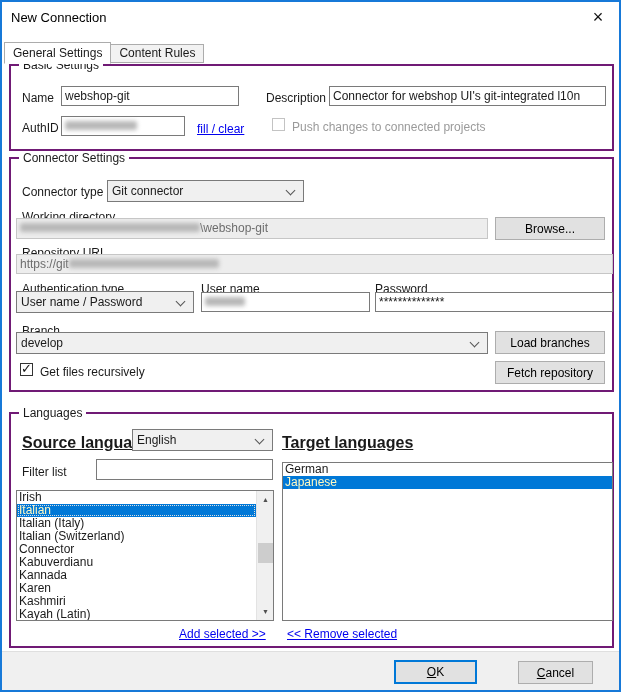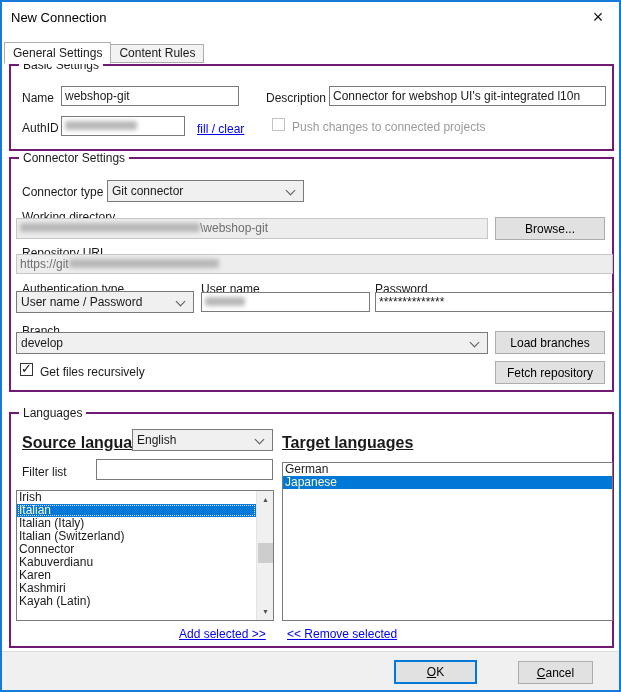--- a/index.html
+++ b/index.html
@@ -180,20 +180,21 @@
     <input class="tb" style="left: 85px; top: 45px; width: 177px; height: 21px;" readonly="" value="">
 
     <div class="listbox" style="left:5px;top:76px;width:258px;height:131px">
       <div class="items" style="right:17px" id="source-list">
           <div class="li">Irish</div>
           <div class="li sel focus-dotted">Italian</div>
           <div class="li">Italian (Italy)</div>
           <div class="li">Italian (Switzerland)</div>
           <div class="li">Connector</div>
           <div class="li">Kabuverdianu</div>
+          <div class="li">Kannada</div>
           <div class="li">Karen</div>
           <div class="li">Kashmiri</div>
           <div class="li">Kayah (Latin)</div>
         </div>
       <div class="vscroll">
         <div class="sarrow up">▲</div>
         <div class="sthumb" style="top:52px;height:20px"></div>
         <div class="sarrow down">▼</div>
       </div>
     </div>

